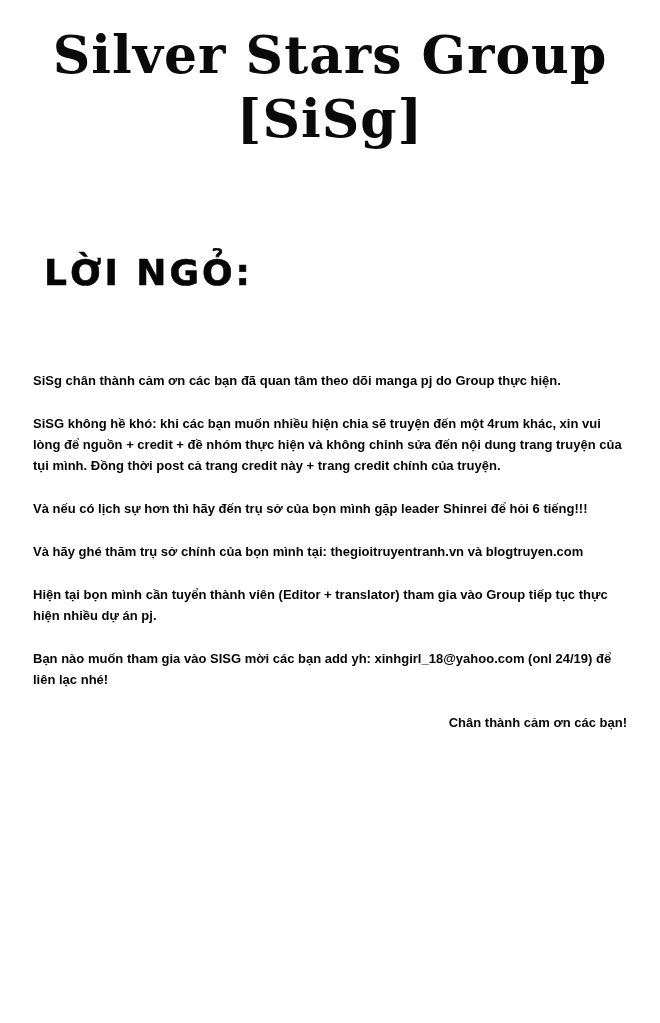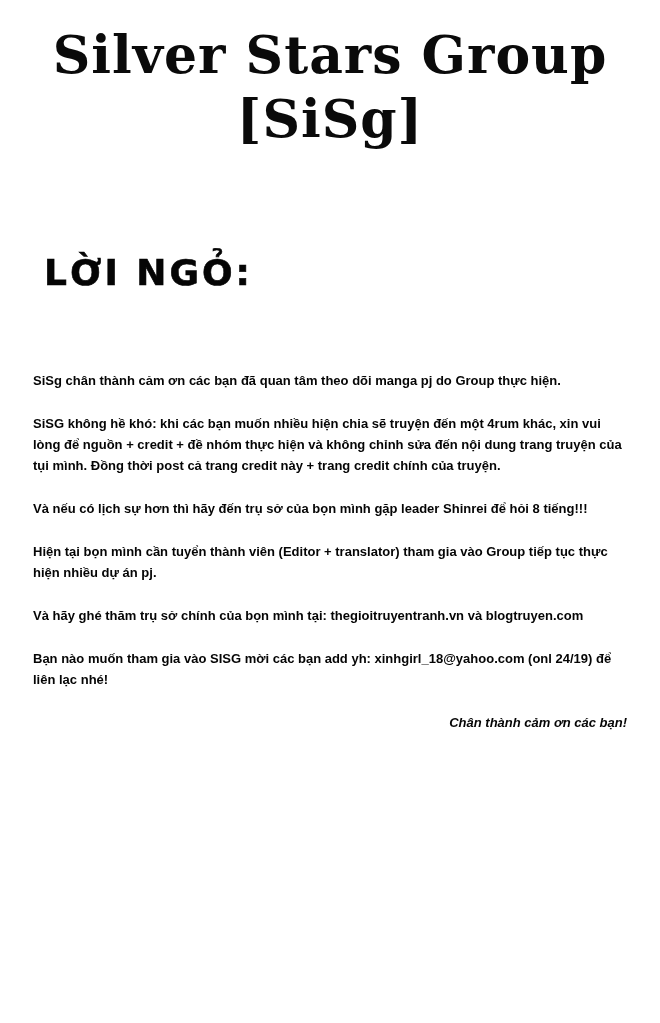--- a/index.html
+++ b/index.html
@@ -70,38 +70,37 @@
   }
   .closing-line {
     margin: 0;
     padding-right: 2px;
     text-align: right;
     font-family: "Liberation Sans", "DejaVu Sans", sans-serif;
     font-weight: bold;
     font-size: 16.5px;
     line-height: 21px;
     color: #050505;
-    font-style: italic;
   }
 </style>
 </head>
 <body>
 
 <div class="page">
 
   <div class="title-block">
     <div class="title-line1">Silver Stars Group</div>
     <div class="title-line2">[SiSg]</div>
   </div>
 
   <div class="section-heading">LỜI NGỎ:</div>
 
   <div class="body-block">
     <p>SiSg chân thành cảm ơn các bạn đã quan tâm theo dõi manga pj do Group thực hiện.</p>
     <p>SiSG không hề khó: khi các bạn muốn nhiều hiện chia sẽ truyện đến một 4rum khác, xin vui lòng để nguồn + credit + đề nhóm thực hiện và không chỉnh sửa đến nội dung trang truyện của tụi mình. Đồng thời post cả trang credit này + trang credit chính của truyện.</p>
-    <p>Và nếu có lịch sự hơn thì hãy đến trụ sở của bọn mình gặp leader Shinrei để hỏi 8 tiếng!!!</p>
+    <p>Và nếu có lịch sự hơn thì hãy đến trụ sở của bọn mình gặp leader Shinrei để hỏi 6 tiếng!!!</p>
+    <p>Và hãy ghé thăm trụ sở chính của bọn mình tại: thegioitruyentranh.vn và blogtruyen.com</p>
     <p>Hiện tại bọn mình cần tuyển thành viên (Editor + translator) tham gia vào Group tiếp tục thực hiện nhiều dự án pj.</p>
-    <p>Và hãy ghé thăm trụ sở chính của bọn mình tại: thegioitruyentranh.vn và blogtruyen.com</p>
     <p>Bạn nào muốn tham gia vào SISG mời các bạn add yh: xinhgirl_18@yahoo.com (onl 24/19) để liên lạc nhé!</p>
     <p class="closing-line">Chân thành cảm ơn các bạn!</p>
   </div>
 
 </div>
 
 </body></html>

